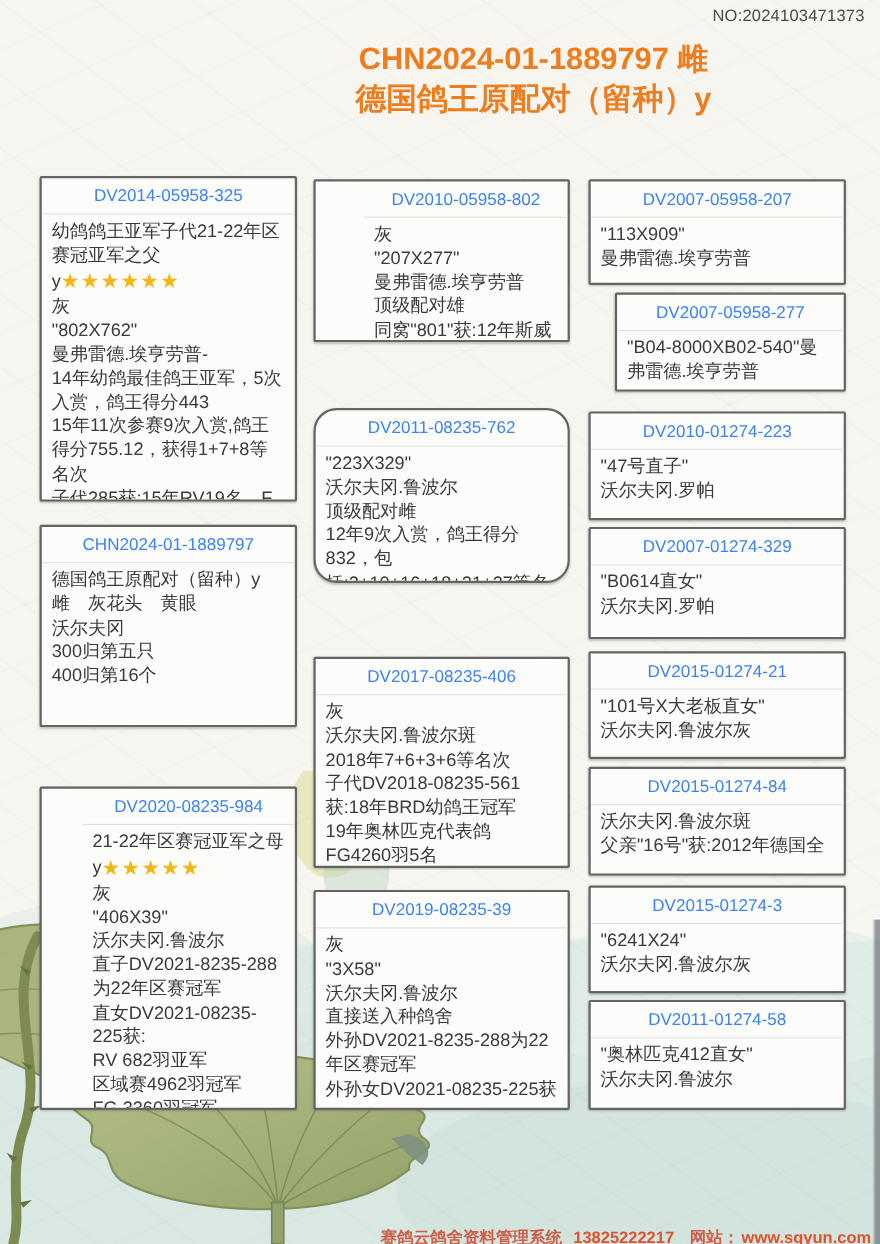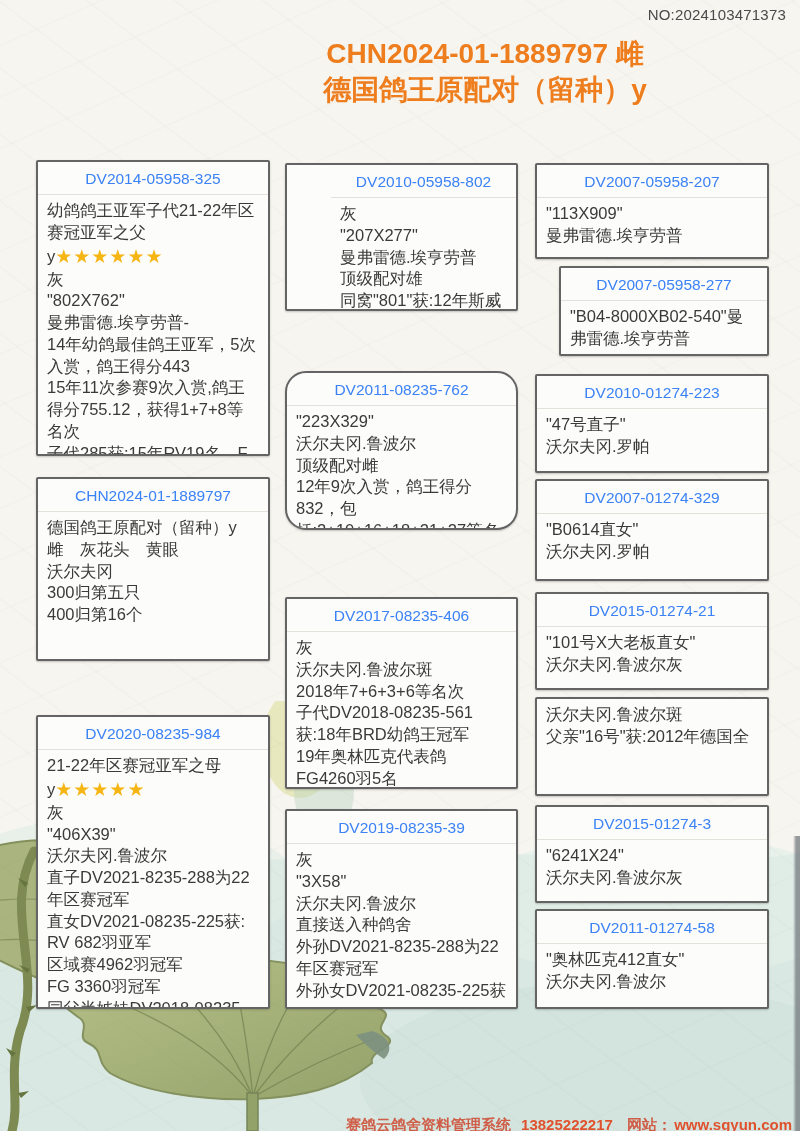--- a/index.html
+++ b/index.html
@@ -35,21 +35,21 @@
   #col2{left:285px;width:233px;}
   #col3{left:535px;width:234px;}
   .box{
     position:absolute;left:0;right:0;box-sizing:border-box;
     background:#fcfcfa;border:2px solid #646464;border-radius:2px;
     box-shadow:0 1px 2px rgba(60,60,60,.28);
     overflow:hidden;
   }
   #col1 .box:nth-of-type(1){top:160px;height:296px;}
   #col1 .box:nth-of-type(2){top:477px;height:184px;}
-  #col1 .box:nth-of-type(3){top:715px;height:294px;}
+  #col1 .box:nth-of-type(3){top:715px;height:294px;padding-left:37px;}
   #col2 .box:nth-of-type(1){top:163px;height:148px;padding-left:44px;}
   #col2 .box:nth-of-type(2){top:371px;height:159px;border-radius:21px;}
   #col2 .box:nth-of-type(3){top:597px;height:192px;}
   #col2 .box:nth-of-type(4){top:809px;height:200px;}
   #col3 .box:nth-of-type(1){top:163px;height:96px;}
   #col3 .box:nth-of-type(2){top:266px;height:90px;margin-left:24px;}
   #col3 .box:nth-of-type(3){top:374px;height:99px;}
   #col3 .box:nth-of-type(4){top:479px;height:102px;}
   #col3 .box:nth-of-type(5){top:592px;height:98px;}
   #col3 .box:nth-of-type(6){top:697px;height:99px;}
@@ -248,20 +248,21 @@
 
   <div class="box">
     <div class="box-header">DV2015-01274-21</div>
     <div class="box-body">
         <div class="line"><span>"101号X大老板直女"</span></div>
         <div class="line"><span>沃尔夫冈.鲁波尔灰</span></div>
       </div>
   </div>
 
   <div class="box">
+    <div class="box-header">DV2015-01274-84</div>
     <div class="box-body">
         <div class="line"><span>沃尔夫冈.鲁波尔斑</span></div>
         <div class="line"><span>父亲"16号"获:2012年德国全</span></div>
       </div>
   </div>
 
   <div class="box">
     <div class="box-header">DV2015-01274-3</div>
     <div class="box-body">
         <div class="line"><span>"6241X24"</span></div>

